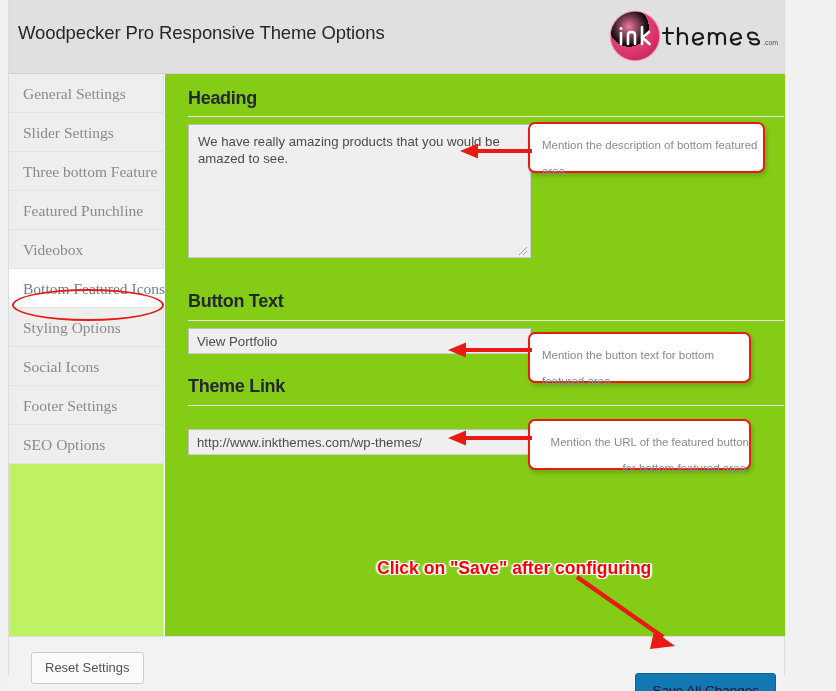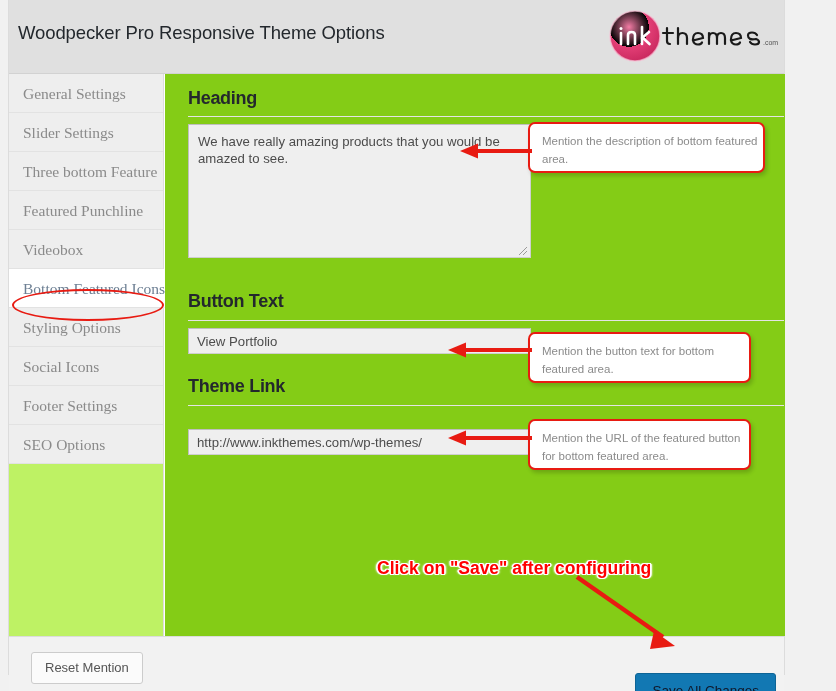--- a/index.html
+++ b/index.html
@@ -171,21 +171,21 @@
   }
 
   
   .callout {
     position: absolute;
     border: 2px solid #e81b12;
     border-radius: 7px;
     background: #ffffff;
     padding: 8px 0 7px 12px;
     font-size: 11.5px;
-    line-height: 18px;
+    line-height: 26px;
     color: #8b8b8b;
     box-shadow: 2px 3px 4px rgba(0,0,0,0.18);
   }
   .arrow { position: absolute; pointer-events: none; }
 
   .cta-note {
     position: absolute;
     font-size: 17.5px;
     font-weight: bold;
     color: #ff0000;
@@ -300,21 +300,21 @@
         <div class="rule" style="position:absolute; left:23px; top:246px;"></div>
         <input class="txt" style="position: absolute; left: 23px; top: 254px;" spellcheck="false" value="View Portfolio">
 
         <div style="position:absolute; left:23px; top:302px;" class="section-title">Theme Link</div>
         <div class="rule" style="position:absolute; left:23px; top:331px;"></div>
         <input class="txt" style="position: absolute; left: 23px; top: 339px; margin-top: 16px;" spellcheck="false" value="http://www.inkthemes.com/wp-themes/">
       </div>
     </div>
 
     <div class="footer">
-      <button class="btn-reset">Reset Mention</button>
+      <button class="btn-reset">Reset Settings</button>
       <button class="btn-save">Save All Changes</button>
     </div>
   </div>
 
   <div class="ellipse" style="left:12px; top:289px; width:152px; height:32px;"></div>
 
   <div class="callout" style="left:528px; top:122px; width:237px; height:51px;">
     <span>Mention the description of bottom featured area.</span>
   </div>
   <svg class="arrow" style="left:460px; top:140px; width:72px; height:22px;" viewBox="0 0 72 22">
@@ -323,21 +323,21 @@
   </svg>
 
   <div class="callout" style="left:528px; top:332px; width:223px; height:51px;">
     <span>Mention the button text for bottom featured area.</span>
   </div>
   <svg class="arrow" style="left:448px; top:339px; width:84px; height:22px;" viewBox="0 0 84 22">
     <path d="M14 11 L84 11" stroke="#e81b12" stroke-width="4"></path>
     <path d="M0 11 L18 3.5 L18 18.5 Z" fill="#e81b12"></path>
   </svg>
 
-  <div class="callout" style="left:528px; top:419px; width:223px; height:51px;">
+  <div class="callout" style="left:528px; top:419px; width:223px; height:51px;text-align:right;">
     <span>Mention the URL of the featured button for bottom featured area.</span>
   </div>
   <svg class="arrow" style="left:448px; top:427px; width:84px; height:22px;" viewBox="0 0 84 22">
     <path d="M14 11 L84 11" stroke="#e81b12" stroke-width="4"></path>
     <path d="M0 11 L18 3.5 L18 18.5 Z" fill="#e81b12"></path>
   </svg>
 
   <div class="cta-note" style="left:377px; top:558px;">Click on "Save" after configuring</div>
   <svg class="arrow" style="left:575px; top:575px; width:110px; height:78px;" viewBox="0 0 110 78">
     <path d="M2 2 L88 62" stroke="#e81b12" stroke-width="4.5"></path>

